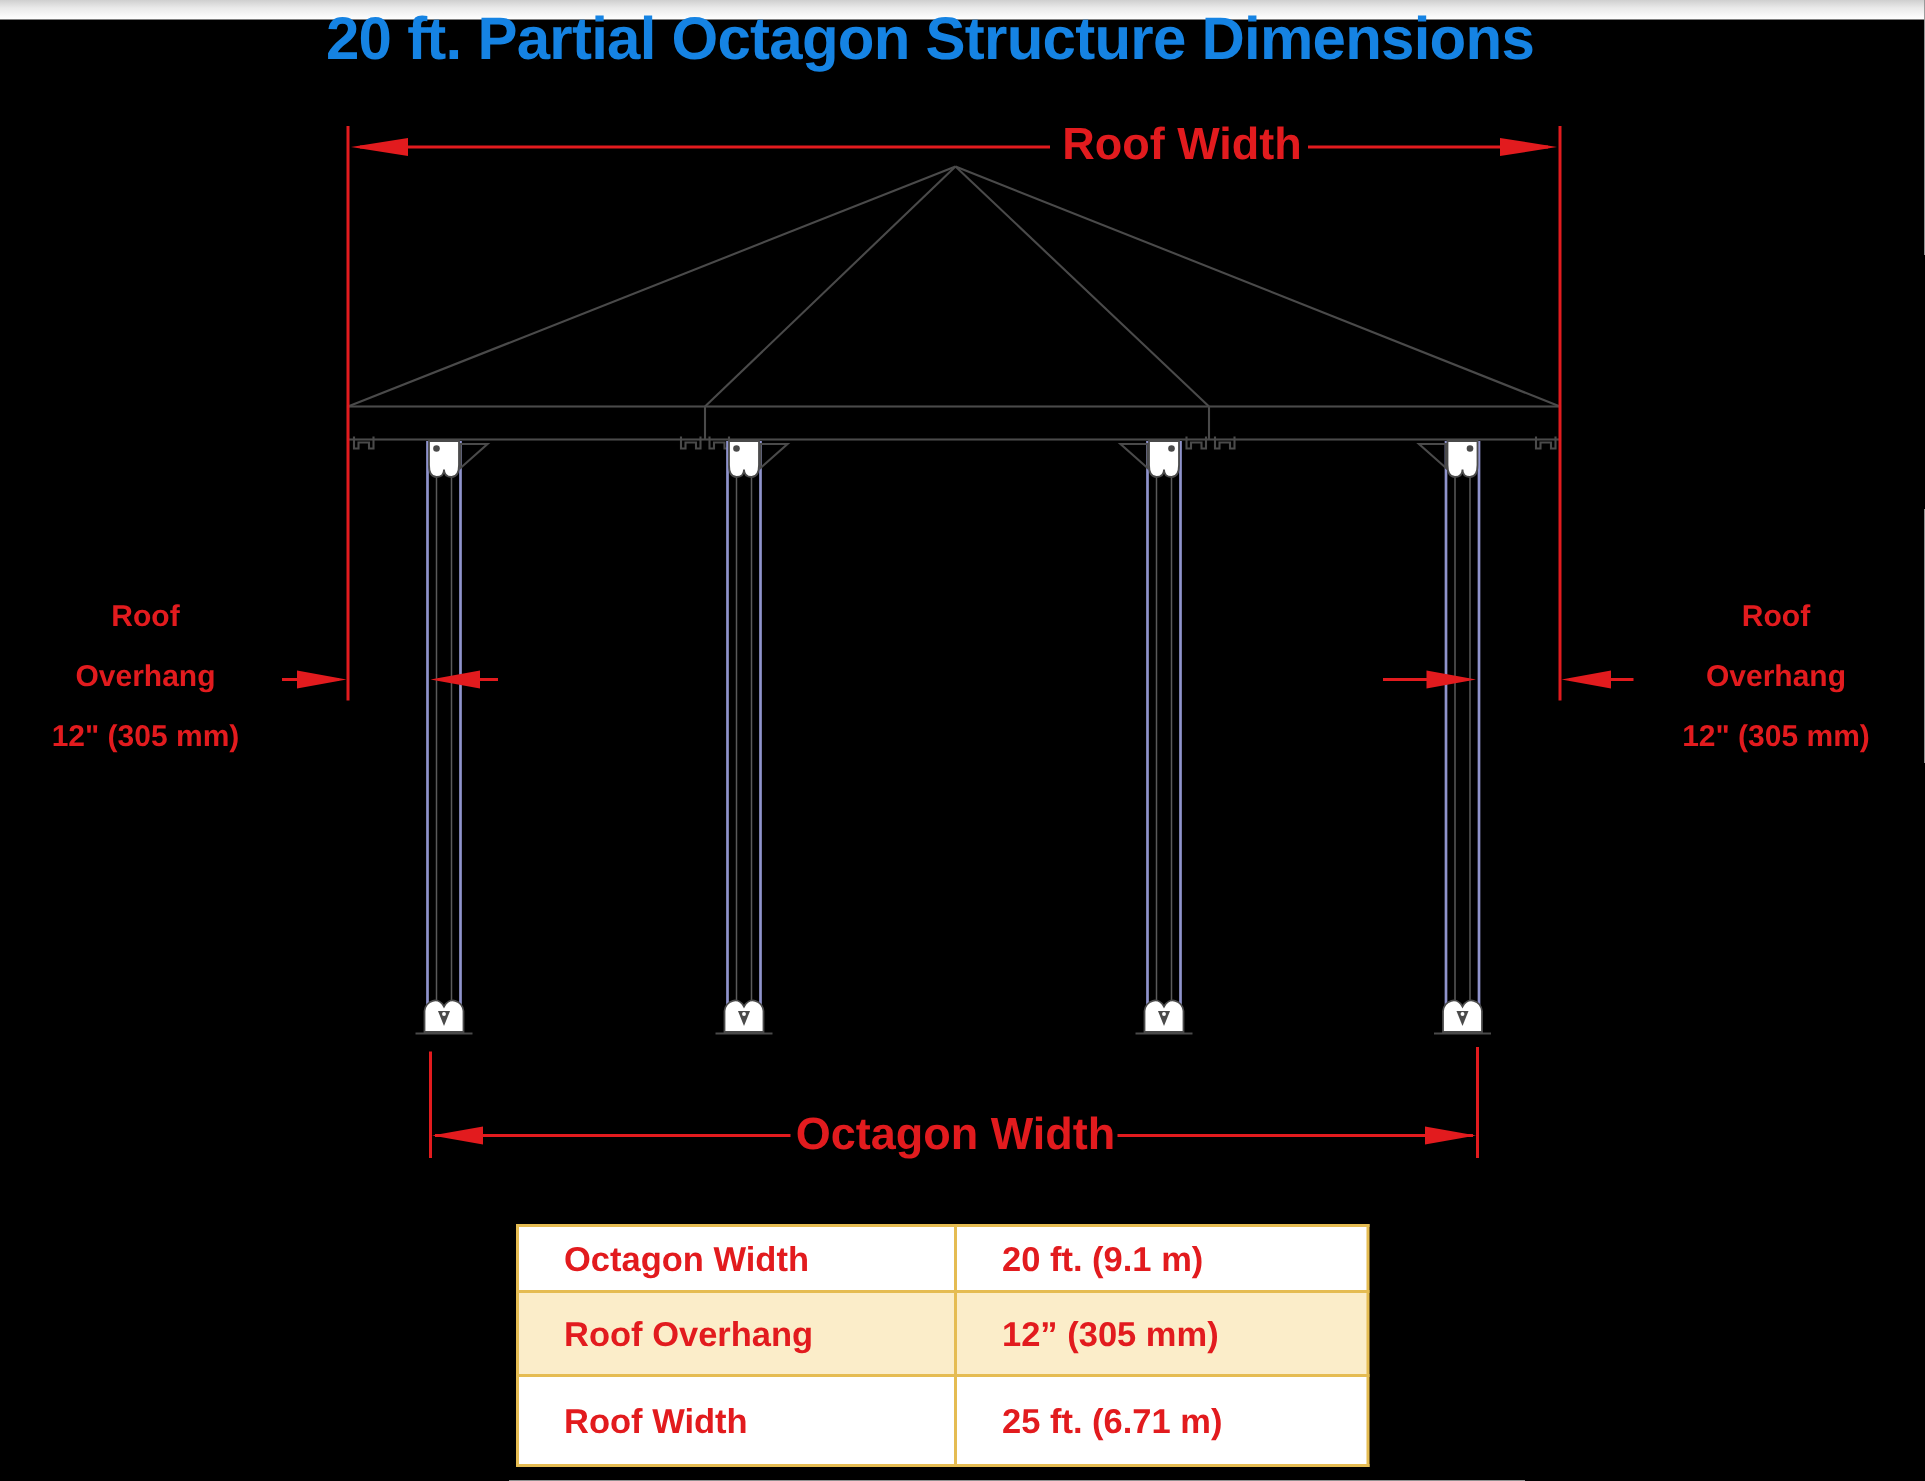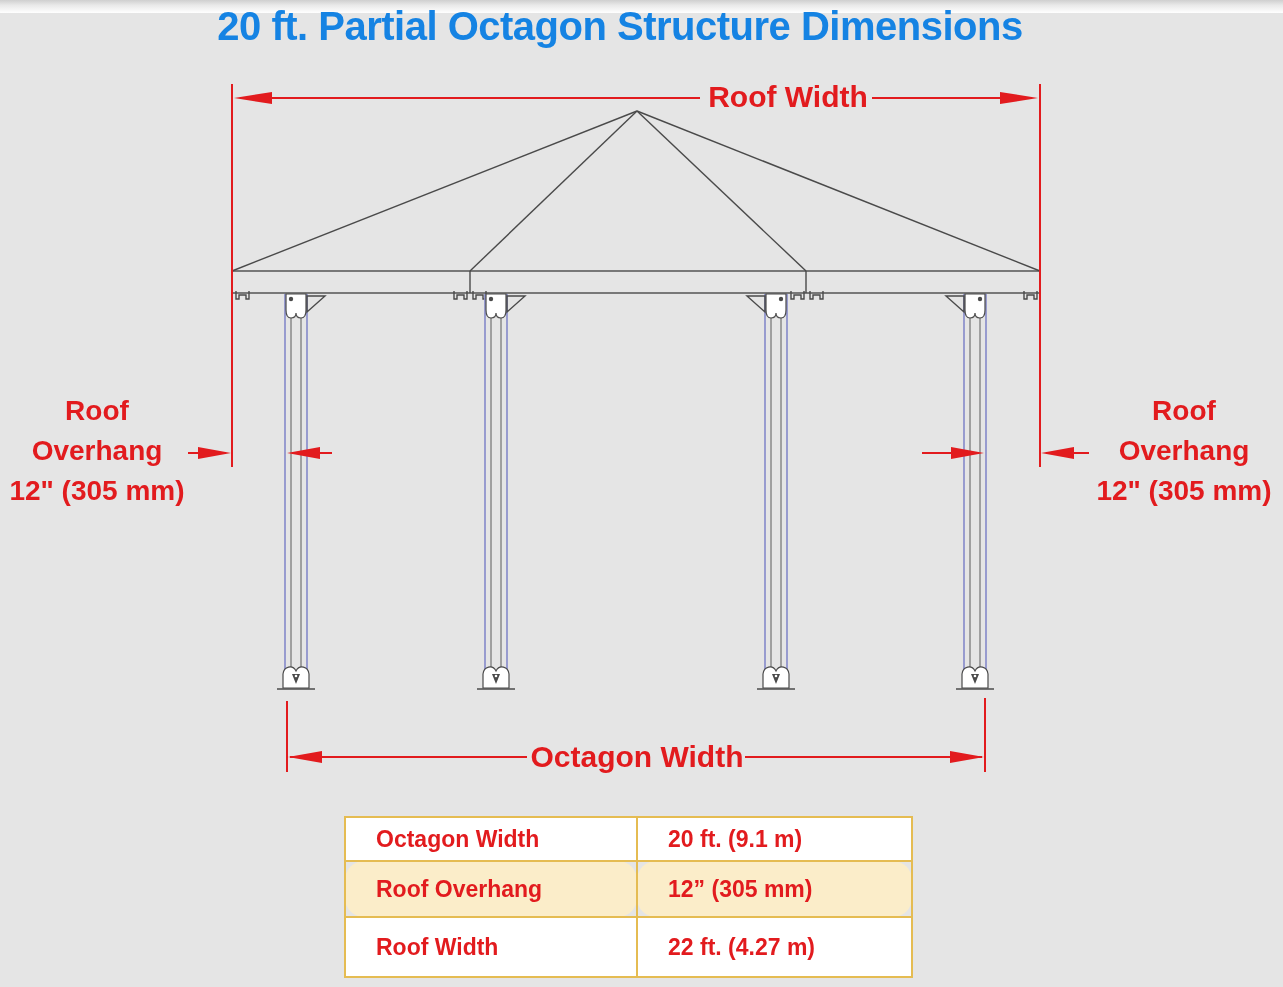--- a/index.html
+++ b/index.html
@@ -1,47 +1,47 @@
 <!DOCTYPE html>
 <html style="--c-blue: #1583e3; --c-red: #e21b1e; --c-line: #4a4a4a; --c-post: #8f93cc; --c-gold: #e5bc52; --c-cream: #fbedc9;"><head>
 <meta charset="utf-8">
 <style>
   html,body{margin:0;padding:0;background:#fff;}
-  .page{position:relative;width:1283px;height:987px;background:#e5e5e5;overflow:hidden;
+  .page{position:relative;width:1283px;height:987px;background:#000000;overflow:hidden;
         font-family:"Liberation Sans",sans-serif;}
   .top-fade{position:absolute;left:0;top:0;width:100%;height:13px;
         background:linear-gradient(to bottom,#cfcfcf 0%,#e9e9e9 40%,#ffffff 100%);}
   .title{position:absolute;left:0;top:4px;width:1240px;margin:0;text-align:center;
         font-size:40px;font-weight:700;letter-spacing:-0.5px;
         color:var(--c-blue,#1583e3);}
   .drawing{position:absolute;left:0;top:0;}
   
   .s   {stroke:var(--c-line,#4a4a4a);stroke-width:1.4;fill:none;}
   .sf  {stroke:var(--c-line,#4a4a4a);stroke-width:1.2;fill:#ffffff;}
   .df  {fill:var(--c-line,#3a3a3a);stroke:none;}
   .thin{stroke:#5a5a5a;stroke-width:1;fill:none;}
   .pp  {stroke:var(--c-post,#8f93cc);stroke-width:1.8;fill:none;}
   .red {stroke:var(--c-red,#e21b1e);stroke-width:2;fill:none;}
   .redf{fill:var(--c-red,#e21b1e);stroke:none;}
   
   .dim-label{position:absolute;color:var(--c-red,#e21b1e);font-weight:700;text-align:center;}
   .lbl-roof-width{left:698px;top:80px;width:180px;font-size:30px;line-height:34px;}
   .lbl-octagon-width{left:528px;top:740px;width:218px;font-size:30px;line-height:34px;}
-  .lbl-overhang{font-size:28px;line-height:40px;top:391px;}
+  .lbl-overhang{font-size:20px;line-height:40px;top:391px;}
   .lbl-overhang-left{left:2px;width:190px;}
   .lbl-overhang-right{left:1086px;width:196px;}
   
   .dim-table{position:absolute;left:344px;top:816px;border-collapse:collapse;
         table-layout:fixed;width:567px;}
   .dim-table td{border:2px solid var(--c-gold,#e5bc52);padding:0 0 0 30px;
         color:var(--c-red,#e21b1e);font-weight:700;font-size:23px;vertical-align:middle;
         background:#ffffff;}
   .dim-table col.c1{width:292px;} .dim-table col.c2{width:275px;}
   .dim-table tr.r0 td{height:42px;}
-  .dim-table tr.r1 td{height:54px;border-radius:19px;}
+  .dim-table tr.r1 td{height:54px;}
   .dim-table tr.r2 td{height:58px;}
   .dim-table tr.hl td{background:var(--c-cream,#fbedc9);}
 </style>
 </head>
 <body>
 
 <div class="page">
   <div class="top-fade"></div>
 
   <h1 class="title">20 ft. Partial Octagon Structure Dimensions</h1>
@@ -155,17 +155,17 @@
       <tr class="r0">
         <td>Octagon Width</td>
         <td>20 ft. (9.1 m)</td>
       </tr>
       <tr class="r1 hl">
         <td>Roof Overhang</td>
         <td>12” (305 mm)</td>
       </tr>
       <tr class="r2">
         <td>Roof Width</td>
-        <td>22 ft. (4.27 m)</td>
+        <td>25 ft. (6.71 m)</td>
       </tr>
     </tbody>
   </table>
 </div>
 
 </body></html>

